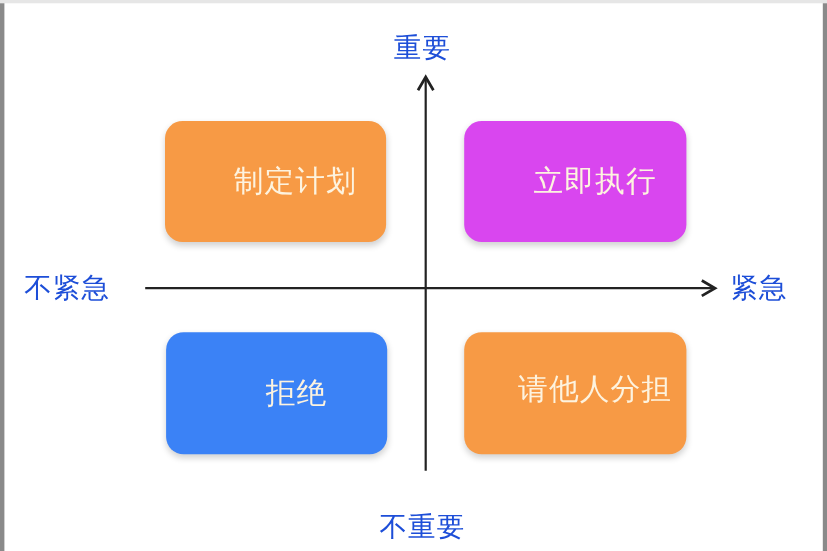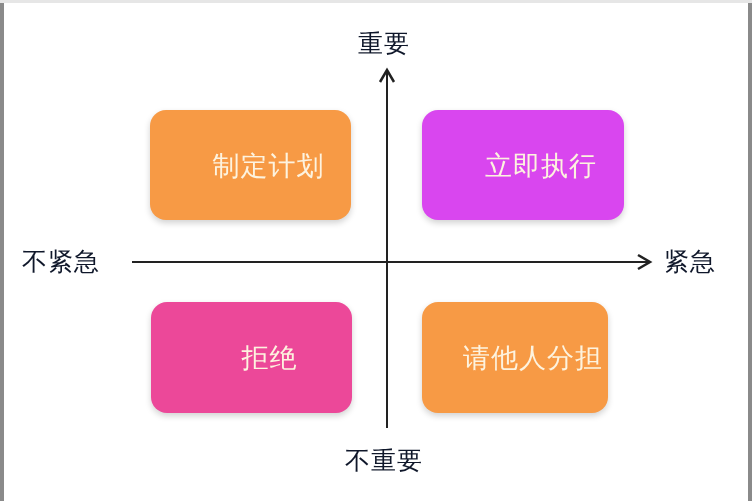--- a/index.html
+++ b/index.html
@@ -30,21 +30,21 @@
       background: #e6e6e6;
     }
     .axis-svg {
       position: absolute;
       left: 0; top: 0;
       width: 752px; height: 501px;
     }
     .axis-label {
       position: absolute;
       font-size: 25px;
-      color: #0f172a;
+      color: #1d4ed8;
       line-height: 1;
       white-space: nowrap;
       letter-spacing: 1px;
     }
     .box {
       position: absolute;
       border-radius: 16px;
       display: flex;
       align-items: center;
       justify-content: center;
@@ -66,33 +66,33 @@
 
   <line x1="387" y1="70" x2="387" y2="428" stroke="#222222" stroke-width="2"></line>
   <polyline points="380,82 387,70 394,82" fill="none" stroke="#222222" stroke-width="2.5" stroke-linejoin="miter"></polyline>
 
   <line x1="132" y1="262" x2="650" y2="262" stroke="#222222" stroke-width="2"></line>
   <polyline points="638,255 650,262 638,269" fill="none" stroke="#222222" stroke-width="2.5" stroke-linejoin="miter"></polyline>
 </svg>
 
 <div class="axis-label" style="left:358px; top:31px;">重要</div>
 
-<div class="axis-label" style="left:345px; top:448px;">不重要</div>
+<div class="axis-label" style="left:345px; top:466px;">不重要</div>
 
 <div class="axis-label" style="left:22px; top:249px;">不紧急</div>
 
 <div class="axis-label" style="left:664px; top:249px;text-align:right;">紧急</div>
 
 <div class="box" style="left:150px; top:110px; width:201px; height:110px; background:#f79a45;">
   <span>制定计划</span>
 </div>
 
 <div class="box" style="left:422px; top:110px; width:202px; height:110px; background:#d946ef;">
   <span>立即执行</span>
 </div>
 
-<div class="box" style="left:151px; top:302px; width:201px; height:111px; background:#ec4899;">
+<div class="box" style="left:151px; top:302px; width:201px; height:111px; background:#3b82f6;">
   <span>拒绝</span>
 </div>
 
-<div class="box" style="left:422px; top:302px; width:186px; height:111px; background:#f79a45;">
+<div class="box" style="left:422px; top:302px; width:202px; height:111px; background:#f79a45;font-family:Liberation Mono, monospace;">
   <span>请他人分担</span>
 </div>
 
 </body></html>

